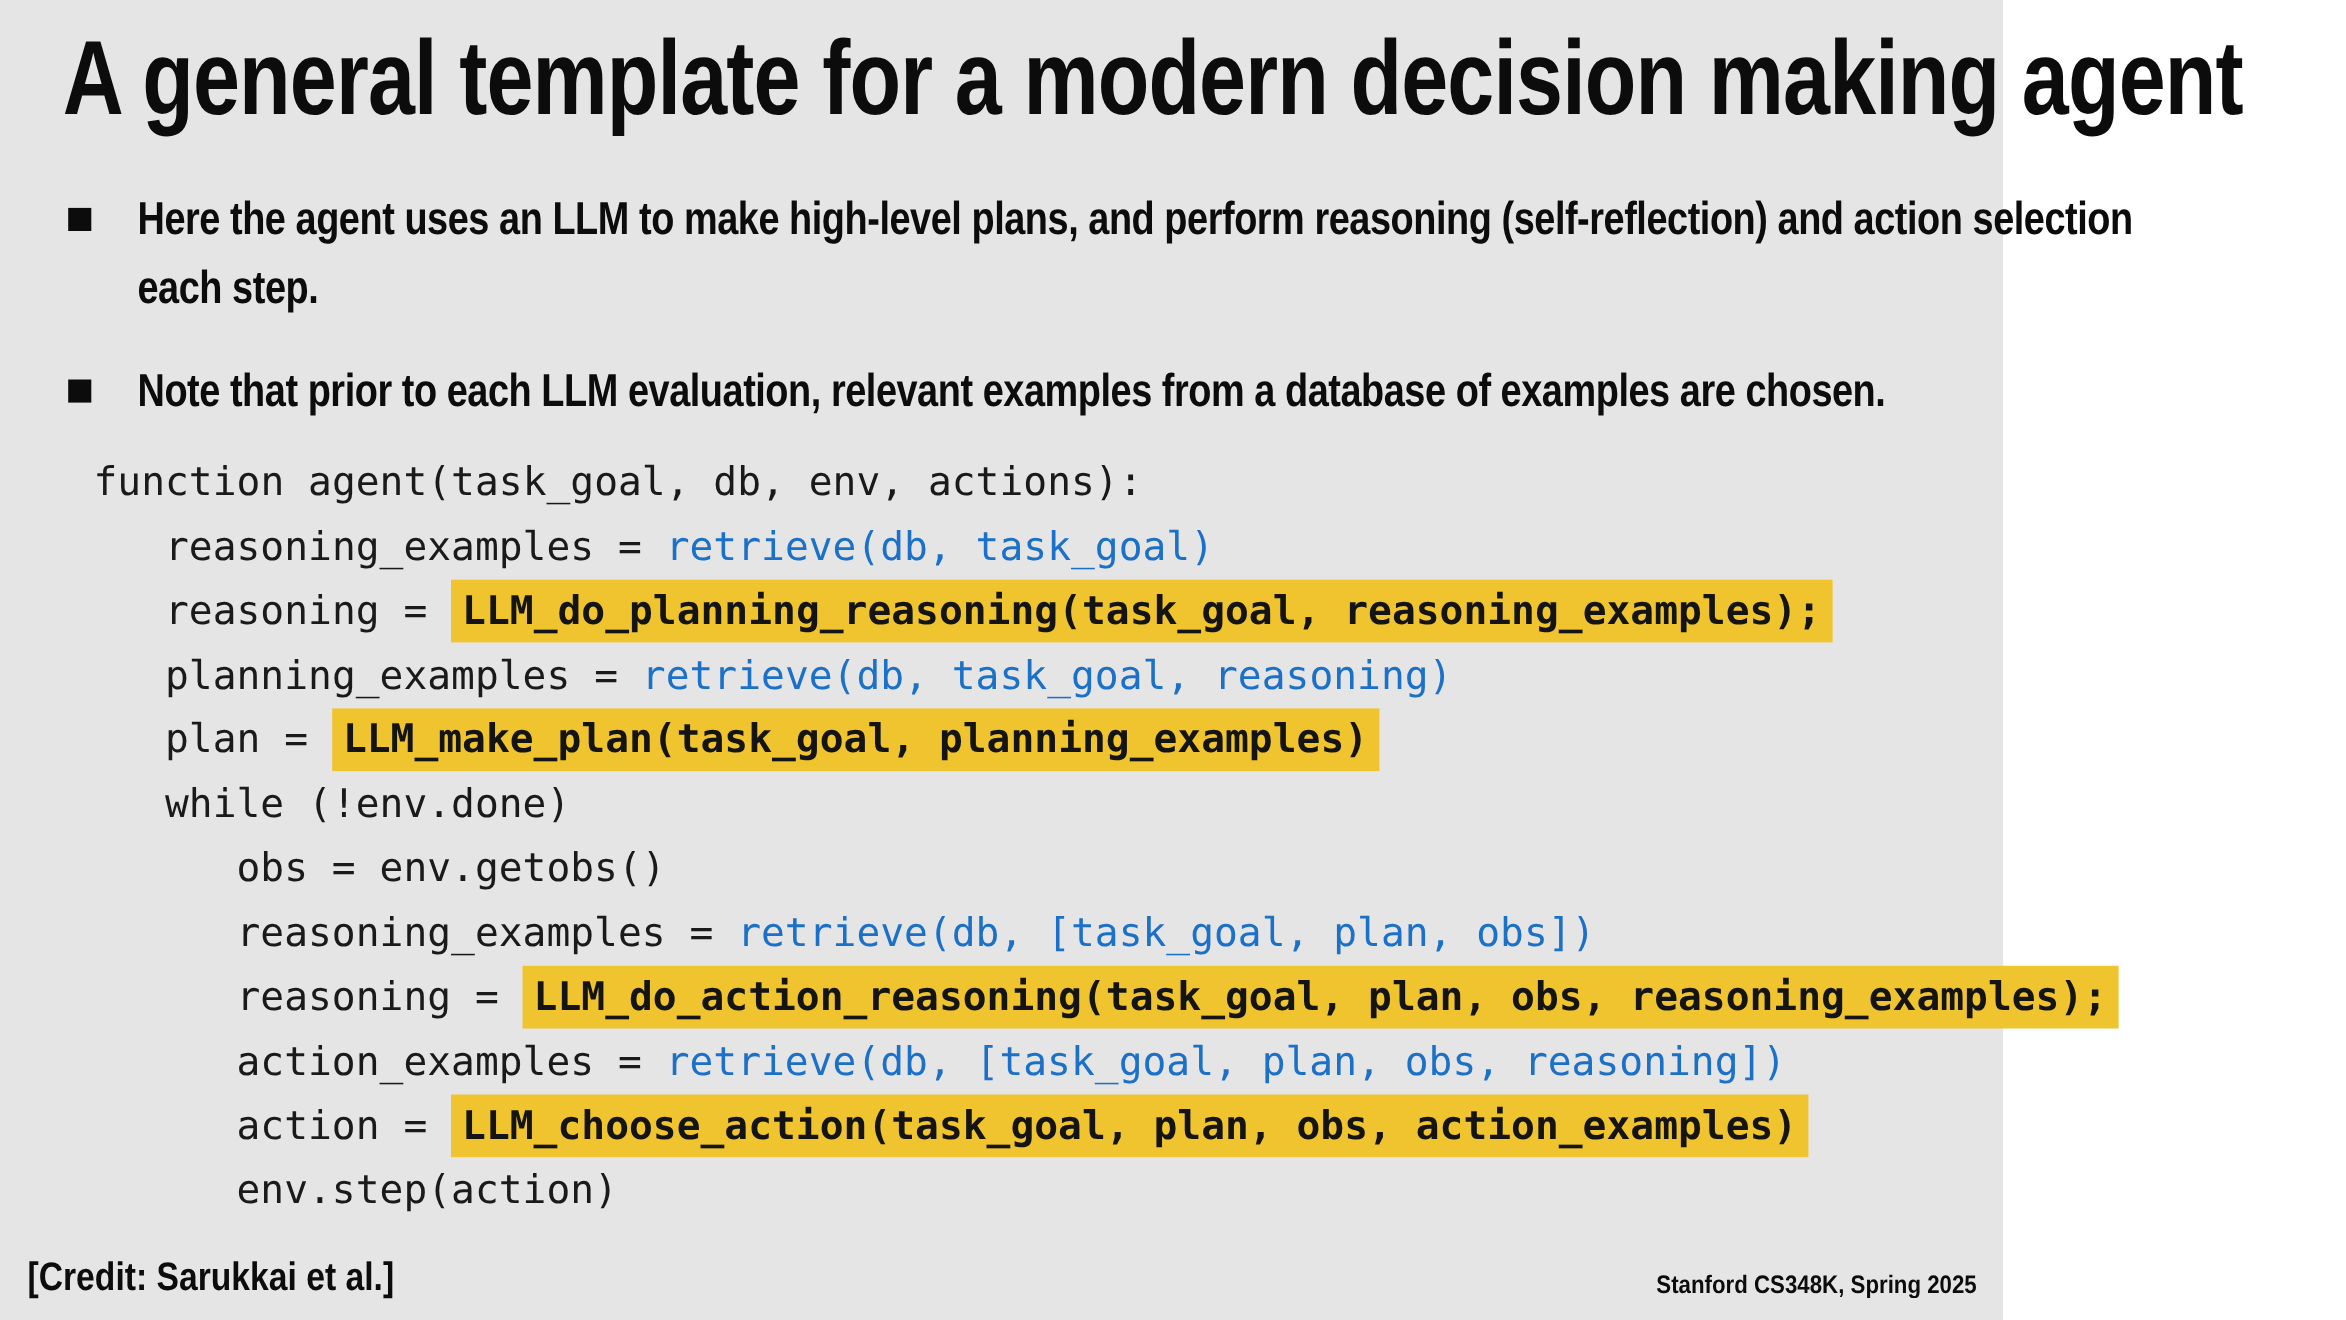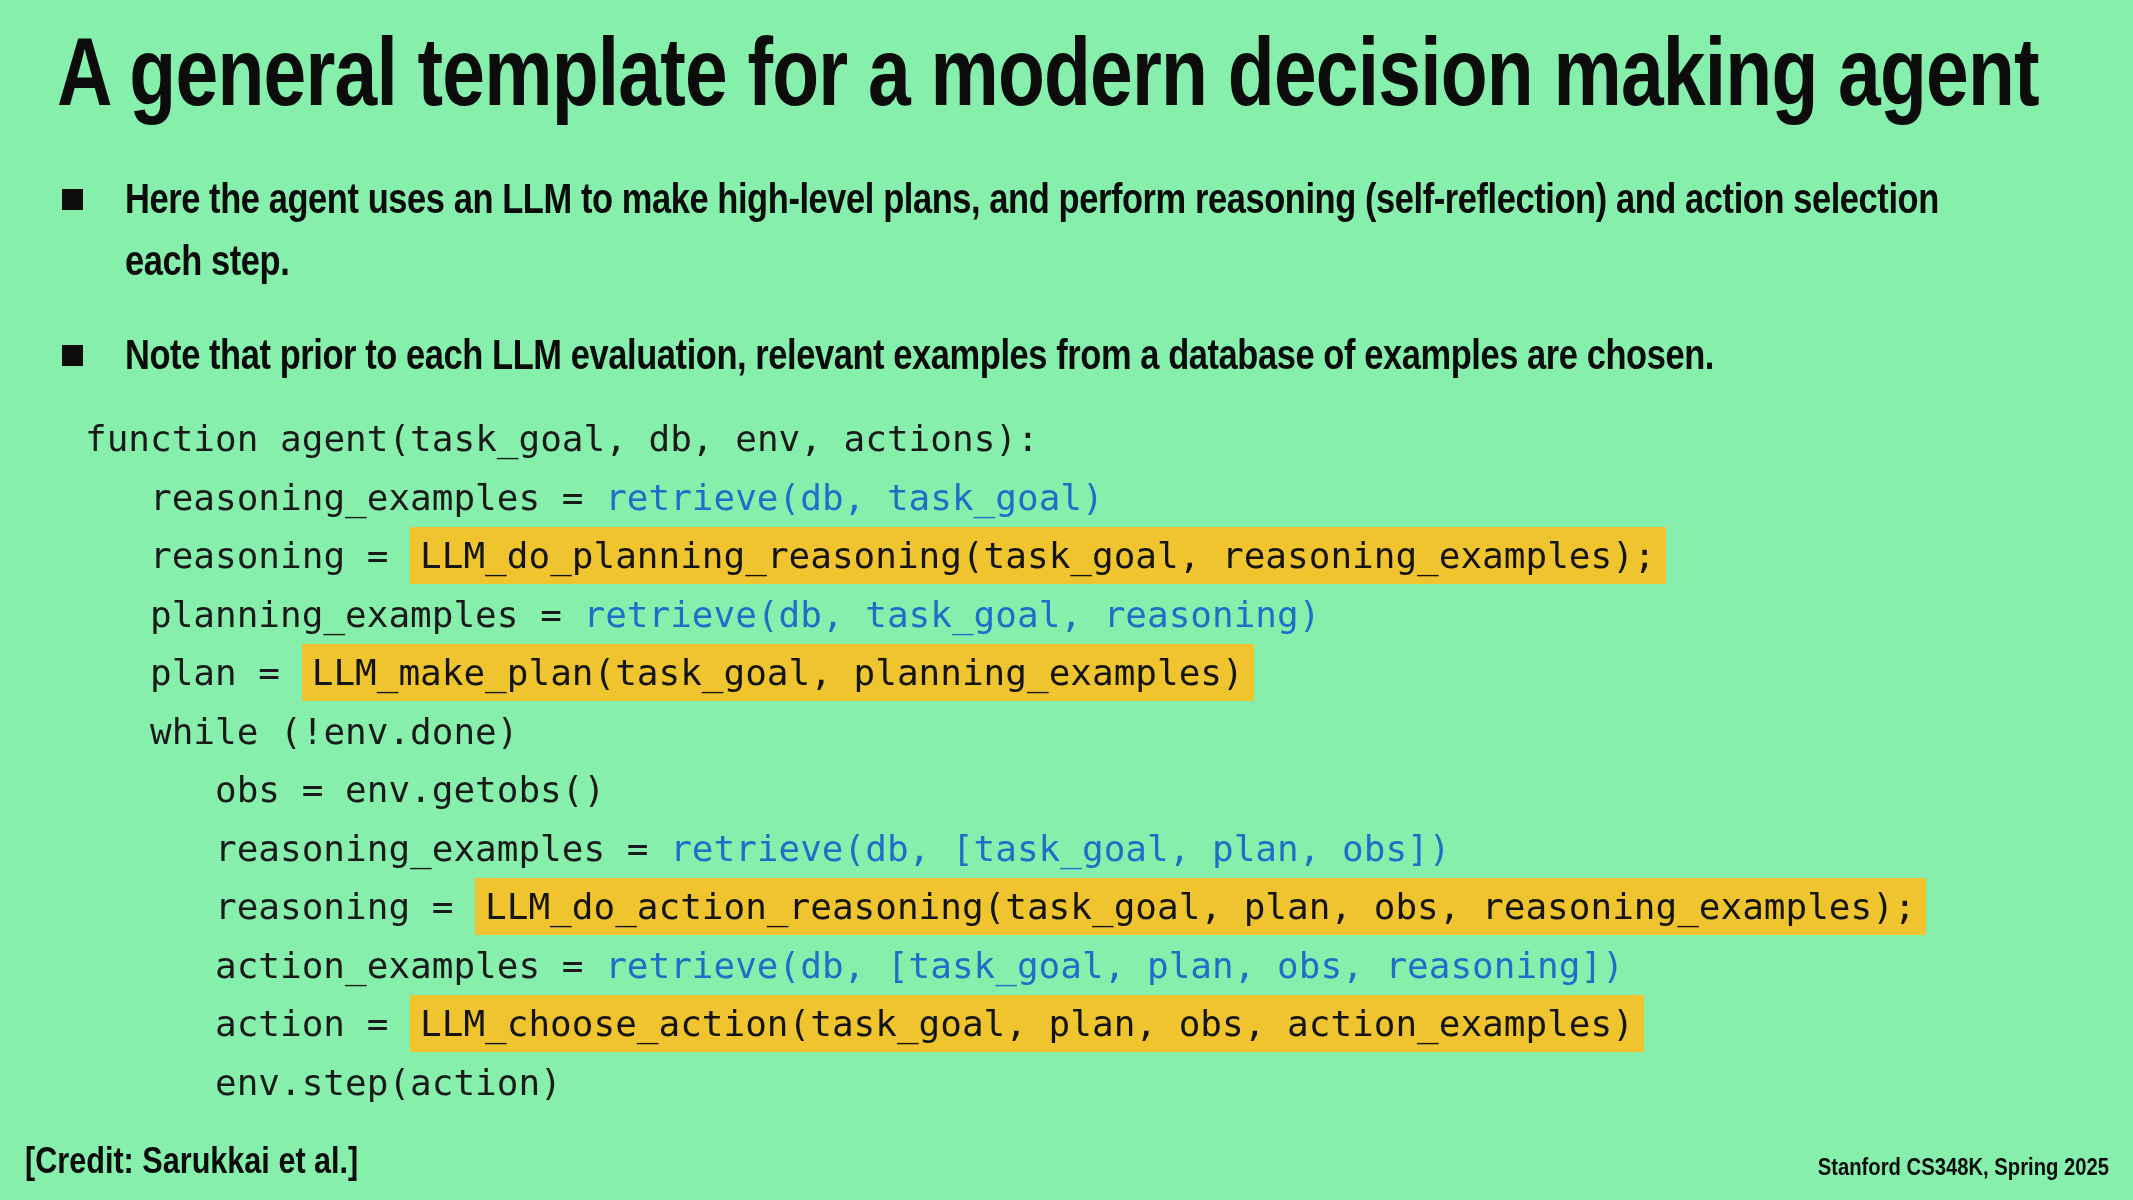--- a/index.html
+++ b/index.html
@@ -3,21 +3,21 @@
 <meta charset="utf-8">
 <style>
   html, body { margin: 0; padding: 0; }
   body {
     width: 2133px; height: 1200px;
     background: #ffffff;
     font-family: "Liberation Sans", sans-serif;
     color: #111111;
     overflow: hidden;
   }
-  .slide { position: relative; width: 2133px; height: 1200px; background: #86efac; }
+  .slide { position: relative; width: 1821px; height: 1200px; background: #e5e5e5; }
 
   
   .title {
     position: absolute; left: 57px; top: 18px;
     font-size: 96px; font-weight: bold; line-height: 1.12;
     white-space: nowrap;
     transform: scaleX(0.80); transform-origin: 0 0;
     letter-spacing: -1px;
     color: #0c0c0c;
   }
@@ -44,21 +44,21 @@
     position: absolute; left: 85px; top: 410px;
     font-family: "DejaVu Sans Mono", "Liberation Mono", monospace;
     font-size: 36px; line-height: 58.5px;
     white-space: pre;
     color: var(--ink, #1a1a1a);
   }
   .code-line { height: 58.5px; }
   .seg-plain { color: var(--ink, #1a1a1a); font-weight: normal; }
   .seg-blue  { color: var(--blue, #1b70c8); font-weight: normal; }
   .seg-highlight {
-    color: #141414; font-weight: normal;
+    color: #141414; font-weight: bold;
     background: var(--yellow, #efc42e);
     padding: 8px 10px;
   }
 
   
   .credit {
     position: absolute; left: 25px; top: 1140px;
     font-size: 36px; font-weight: bold; white-space: nowrap;
     transform: scaleX(0.85); transform-origin: 0 0;
     color: #0c0c0c;

